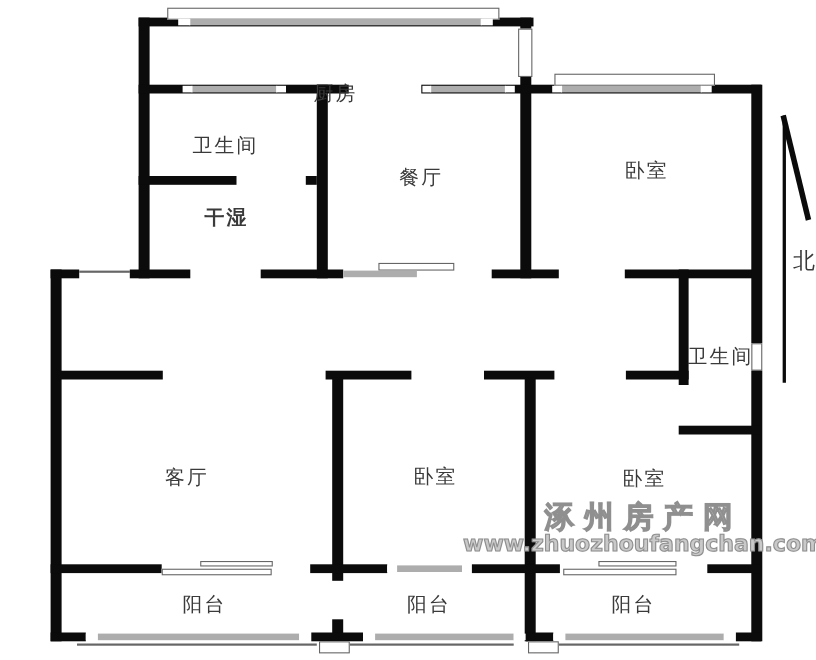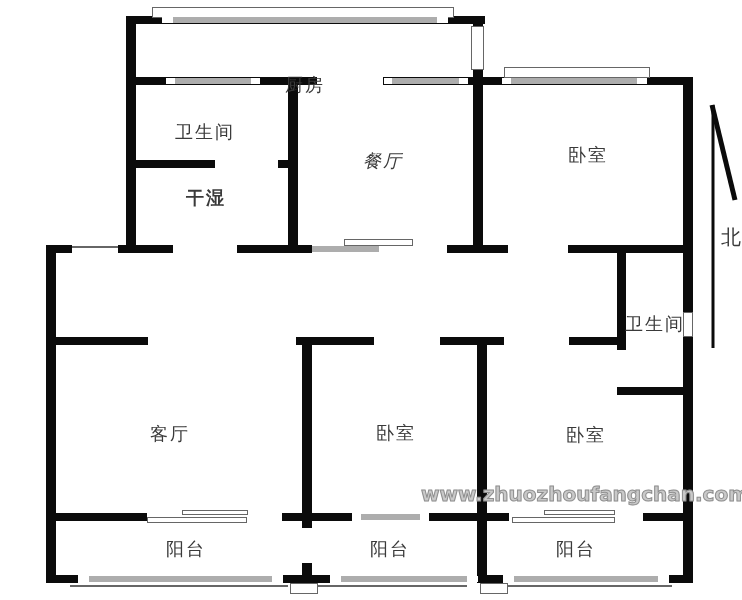--- a/index.html
+++ b/index.html
@@ -120,26 +120,27 @@
   <div class="tr" style="left:480px;top:583px;width:28px;height:11px;"></div>
 
   <svg style="position:absolute;left:700px;top:95px;" width="42" height="260" viewBox="0 0 42 260">
     <line x1="13" y1="10" x2="13" y2="253" stroke="#0b0b0b" stroke-width="3"></line>
     <line x1="12" y1="10" x2="35" y2="105" stroke="#0b0b0b" stroke-width="5"></line>
   </svg>
 
   <span class="lbl" style="left:305px;top:53px;margin-top:32px;">厨房</span>
   <span class="lbl" style="left:205px;top:132px;">卫生间</span>
   <span class="lbl" style="left:206px;top:198px;font-weight:bold;">干湿</span>
-  <span class="lbl" style="left:383px;top:161px;font-style:italic;">餐厅</span>
+  <span class="lbl" style="left:383px;top:161px;">餐厅</span>
   <span class="lbl" style="left:588px;top:155px;">卧室</span>
   <span class="lbl" style="left:655px;top:324px;">卫生间</span>
   <span class="lbl" style="left:170px;top:434px;">客厅</span>
   <span class="lbl" style="left:396px;top:433px;">卧室</span>
   <span class="lbl" style="left:586px;top:435px;">卧室</span>
   <span class="lbl" style="left:186px;top:549px;">阳台</span>
   <span class="lbl" style="left:390px;top:549px;">阳台</span>
   <span class="lbl" style="left:576px;top:549px;">阳台</span>
   <span class="lbl lbl-north" style="left:731px;top:237px;">北</span>
 
+  <div class="wm wm-name">涿州房产网</div>
   <div class="wm wm-url">www.zhuozhoufangchan.com</div>
 
 </div>
 
 </body></html>

